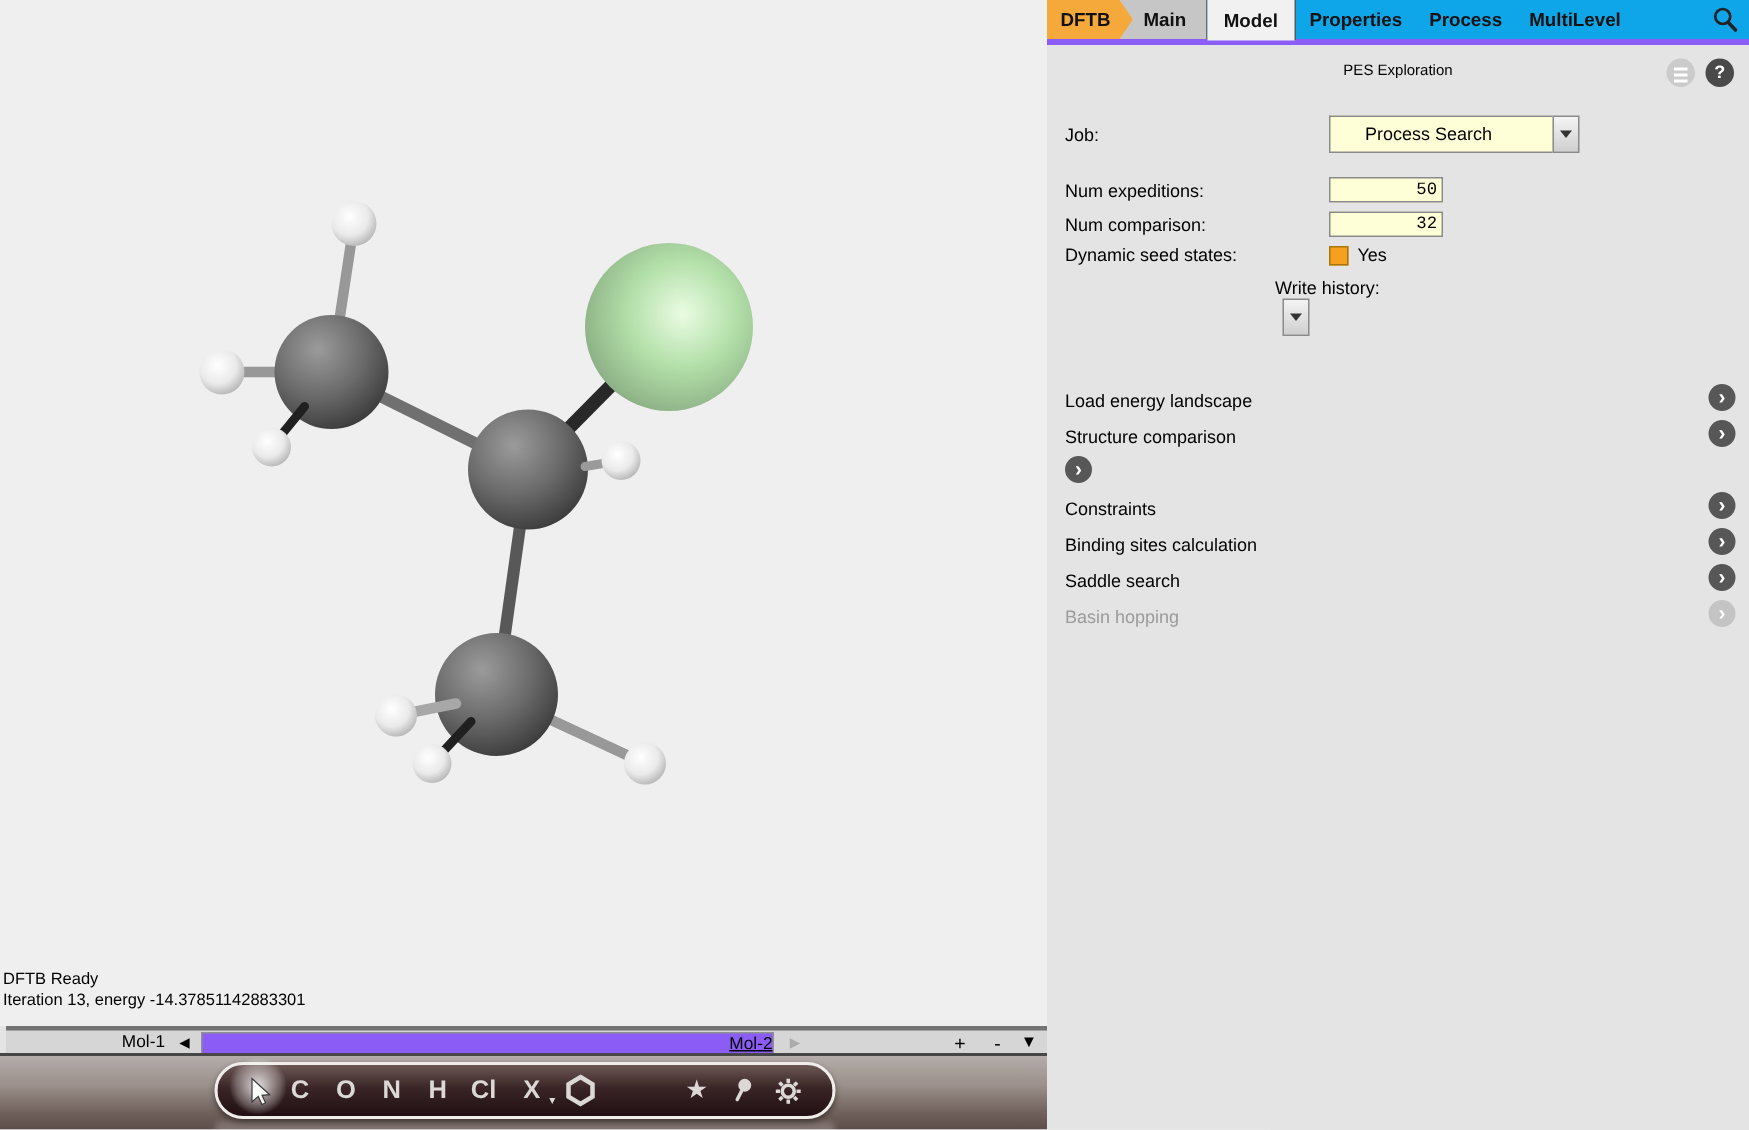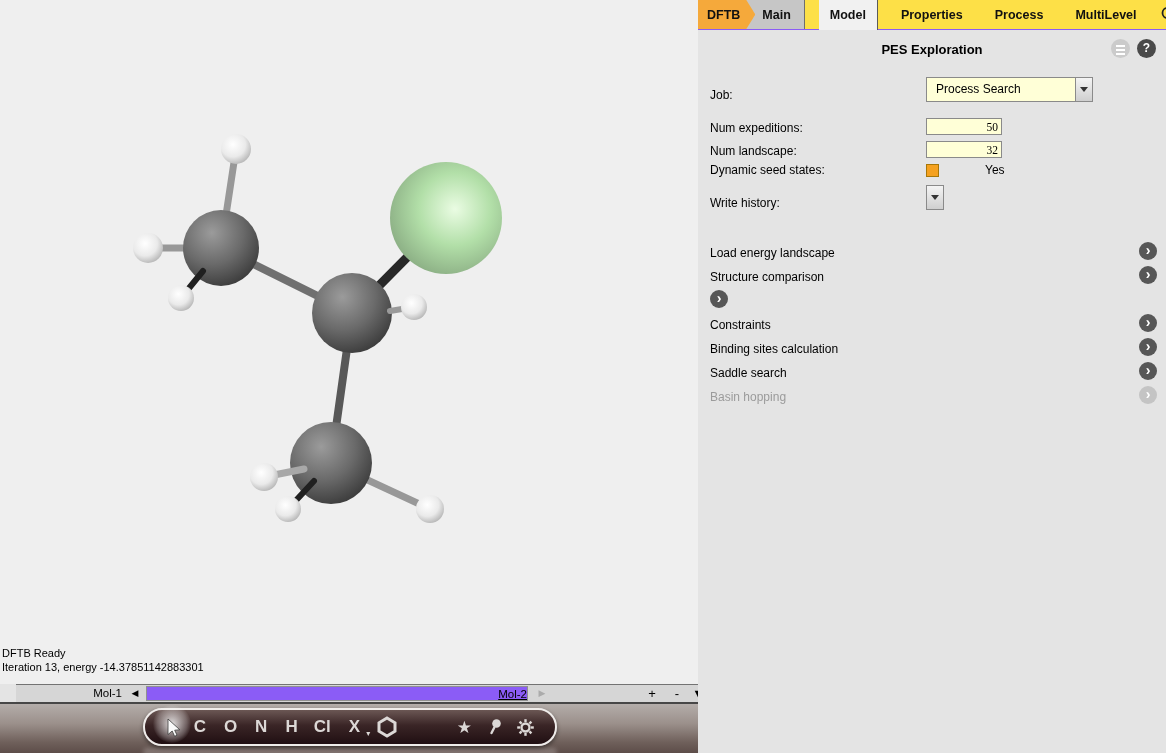--- a/index.html
+++ b/index.html
@@ -5,21 +5,21 @@
   * { margin:0; padding:0; box-sizing:border-box; }
   html,body { width:1166px; height:753px; overflow:hidden; }
   body { font-family:"Liberation Sans","DejaVu Sans",sans-serif; background:#e4e4e4; position:relative; }
 
   
   .viewer { position:absolute; left:0; top:0; width:698px; height:684px; background:#efefef; }
   .viewer svg.molcanvas { position:absolute; left:0; top:0; }
   .status { position:absolute; left:2px; top:647px; font-size:11px; color:#000; line-height:13.5px; }
 
   
-  .molstrip { position:absolute; left:16px; top:684px; width:698px; height:18px; background:#d6d6d6; border-top:1px solid #737373; font-size:11.5px; color:#000; }
+  .molstrip { position:absolute; left:4px; top:684px; width:698px; height:18px; background:#d6d6d6; border-top:3px solid #737373; font-size:11.5px; color:#000; }
   .molstrip > div { position:absolute; top:0; height:18px; line-height:17px; }
   .mol-prev   { left:52px; width:54px; text-align:right; cursor:pointer; }
   .mol-larr   { left:112px; width:14px; text-align:center; font-size:9px; cursor:pointer; }
   .mol-thumb  { left:130px; width:382px; top:1px !important; height:15px !important; line-height:14px !important; background:#8b5cf6; border:1px solid #909090; text-align:right; cursor:pointer;text-decoration:underline; }
   .mol-rarr   { left:519px; width:14px; text-align:center; font-size:9px; color:#ababab; }
   .mol-add    { left:628px; width:16px; text-align:center; font-size:13px; cursor:pointer; }
   .mol-rem    { left:653px; width:16px; text-align:center; font-size:13px; cursor:pointer; }
   .mol-menu   { left:672px; width:20px; text-align:center; font-size:11px; cursor:pointer; }
 
   
@@ -34,47 +34,47 @@
   .tool.pointer { width:26px; }
   .tool.pointer::before { content:""; position:absolute; left:-6px; top:-12px; width:38px; height:38px; border-radius:50%;
     background:radial-gradient(circle, rgba(255,255,255,.85) 0%, rgba(255,255,255,.25) 55%, rgba(255,255,255,0) 72%); }
   .tool svg { position:relative; display:block; margin:0 auto; }
   .tool .xcaret { font-size:8px; position:absolute; right:1px; bottom:-1px; }
   .tool.xtool { width:34px; }
   .dock-spacer { width:48px; }
 
   
   .rightpanel { position:absolute; left:698px; top:0; width:468px; height:753px; background:#e4e4e4; }
-  .tabstrip { height:30px; background:#fde047; border-bottom:1px solid #8b5cf6; display:flex; align-items:stretch; font-size:12.5px; font-weight:bold; color:#111;gap:14px; }
+  .tabstrip { height:30px; background:#0ea5e9; border-bottom:4px solid #8b5cf6; display:flex; align-items:stretch; font-size:12.5px; font-weight:bold; color:#111; }
   .crumbs { display:flex; align-items:stretch; background:#c6c6c6; border-right:1px solid #6e6e6e; }
   .crumb-dftb { background:#F5A93B; padding:0 15px 0 9px; display:flex; align-items:center; cursor:pointer;
     clip-path:polygon(0 0, calc(100% - 9px) 0, 100% 50%, calc(100% - 9px) 100%, 0 100%); }
   .crumb-main { padding:0 13px 0 7px; display:flex; align-items:center; cursor:pointer; }
   .tab { padding:0 9px; display:flex; align-items:center; cursor:pointer; }
   .tab.active { background:#f1f1f1; border-right:1px solid #5a5a5a; margin-bottom:-1px; padding:0 11px; }
   .strip-search { margin-left:auto; margin-right:7px; display:flex; align-items:center; cursor:pointer; }
 
   .titlerow { position:relative; height:36px; }
-  .paneltitle { text-align:center; font-size:13px; font-weight:bold; padding-top:12px; }
+  .paneltitle { text-align:center; font-size:10px; font-weight:normal; padding-top:12px; }
   .roundbtn { position:absolute; top:9px; width:19px; height:19px; border-radius:50%; cursor:pointer; }
   .menubtn { right:36px; background:#cbcbcb; }
   .menubtn span { display:block; width:9px; height:1.6px; background:#fff; margin:2.4px auto 0; }
   .menubtn span:first-child { margin-top:6px; }
   .helpbtn { right:10px; background:#4a4a4a; color:#fff; font-size:12px; font-weight:bold; text-align:center; line-height:19px; }
 
   .fields { margin-left:12px; font-size:12px; color:#000; }
-  .frow { display:flex; align-items:flex-end;gap:40px; }
+  .frow { display:flex; align-items:center; }
   .flabel { width:176px; }
   .dropdown { display:flex; width:167px; height:25px; cursor:pointer; }
-  .dd-field { flex:1; background:#FFFFD7; border:1px solid #8a8a8a; border-right:none; line-height:23px; padding-left:9px; }
+  .dd-field { flex:1; background:#FFFFD7; border:1px solid #8a8a8a; border-right:none; line-height:23px; padding-left:23px; }
   .dd-btn { width:18px; background:linear-gradient(#f4f4f4,#cfcfcf); border:1px solid #8a8a8a; display:flex; align-items:center; justify-content:center; }
   .dd-btn i { width:0; height:0; border:4px solid transparent; border-top:5px solid #333; margin-top:4px; }
-  .numinput { width:76px; height:17px; background:#FFFFD7; border:1px solid #8a8a8a; font-size:11.5px; text-align:right; padding-right:3px; font-family:Liberation Serif, serif; }
+  .numinput { width:76px; height:17px; background:#FFFFD7; border:1px solid #8a8a8a; font-size:11.5px; text-align:right; padding-right:3px; font-family:Liberation Mono, monospace; }
   .checkbox { width:13px; height:13px; background:#F5A11F; border:1px solid #a87708; margin-right:6px; cursor:pointer; }
-  .r-job { margin-top:11px; } .r-ne { margin-top:16px; } .r-nx { margin-top:6px; } .r-ds { margin-top:5px; } .r-wh { margin-top:8px; }
+  .r-job { margin-top:11px; } .r-ne { margin-top:16px; } .r-nx { margin-top:6px; } .r-ds { margin-top:5px; } .r-wh { margin-top:8px;flex-direction:column; }
 
   .sections { margin-top:26px; }
   .secrow { display:flex; align-items:flex-end; height:24px; padding:0 9px 0 12px; font-size:12px; cursor:pointer; }
   .secrow .seclabel { flex:1; }
   .chev { width:18px; height:18px; border-radius:50%; background:#575757; color:#fff; text-align:center; line-height:16px; font-size:14px; font-weight:bold; }
   .secrow.disabled { color:#9b9b9b; cursor:default; }
   .secrow.disabled .chev { background:#c4c4c4; }
 </style>
 </head>
 <body>
@@ -221,21 +221,21 @@
         <div class="dd-btn">
             <i></i>
           </div>
       </div>
     </div>
     <div class="frow r-ne">
       <div class="flabel">Num expeditions:</div>
       <input class="numinput" value="50" style="">
     </div>
     <div class="frow r-nx">
-      <div class="flabel">Num landscape:</div>
+      <div class="flabel">Num comparison:</div>
       <input class="numinput" value="32" style="">
     </div>
     <div class="frow r-ds">
       <div class="flabel">Dynamic seed states:</div>
       <div class="checkbox"></div>
       <div>Yes</div>
     </div>
     <div class="frow r-wh">
       <div class="flabel">Write history:</div>
       <div class="dropdown">

